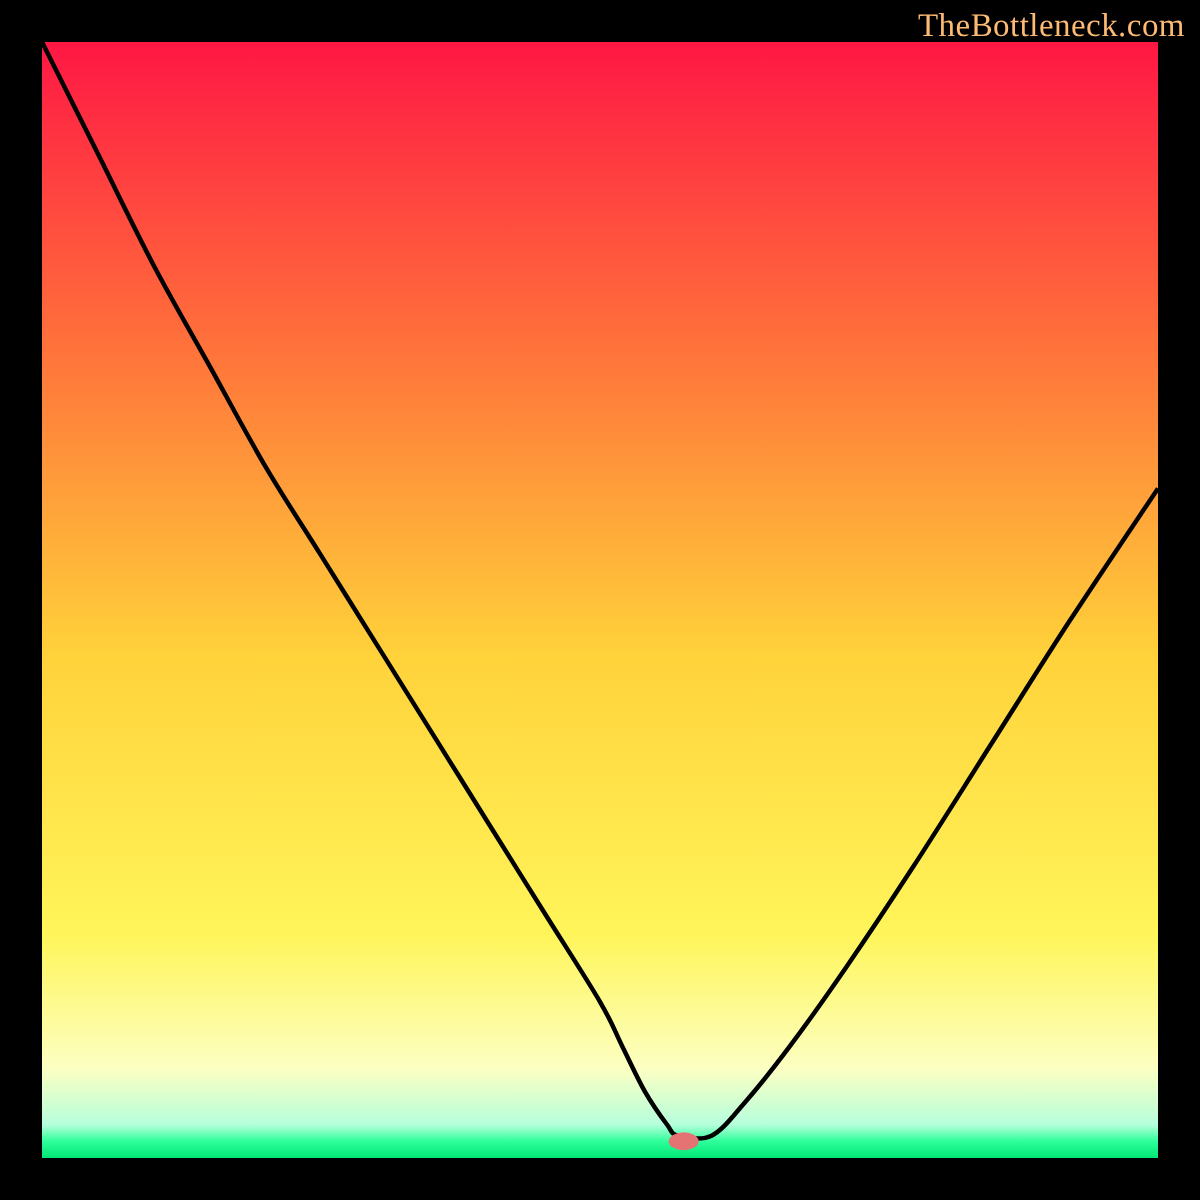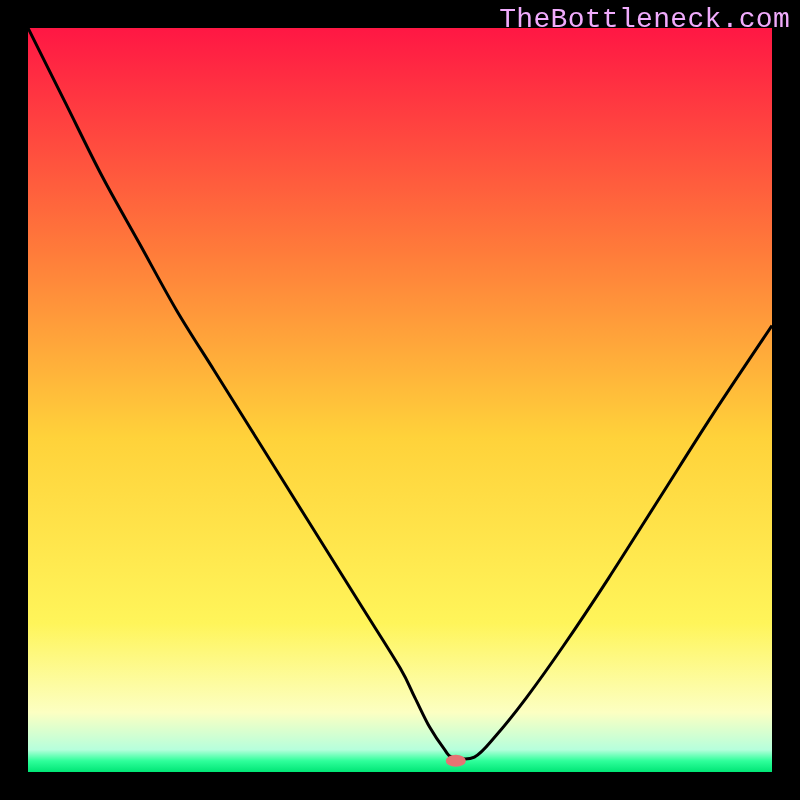--- a/index.html
+++ b/index.html
@@ -16,24 +16,24 @@
     left: 28px;
     top: 28px;
     width: 744px;
     height: 744px;
     box-sizing: border-box;
   }
   .watermark {
     position: absolute;
     top: 4px;
     right: 10px;
-    color: #f0abfc;
-    font-size: 28px;
+    color: #fdba74;
+    font-size: 22px;
     letter-spacing: 0.3px;
-    font-family: Liberation Mono, monospace;
+    font-family: Liberation Serif, serif;
   }
   svg {
     display: block;
   }
 </style>
 </head>
 <body>
 
 <div class="watermark">TheBottleneck.com</div>
 

